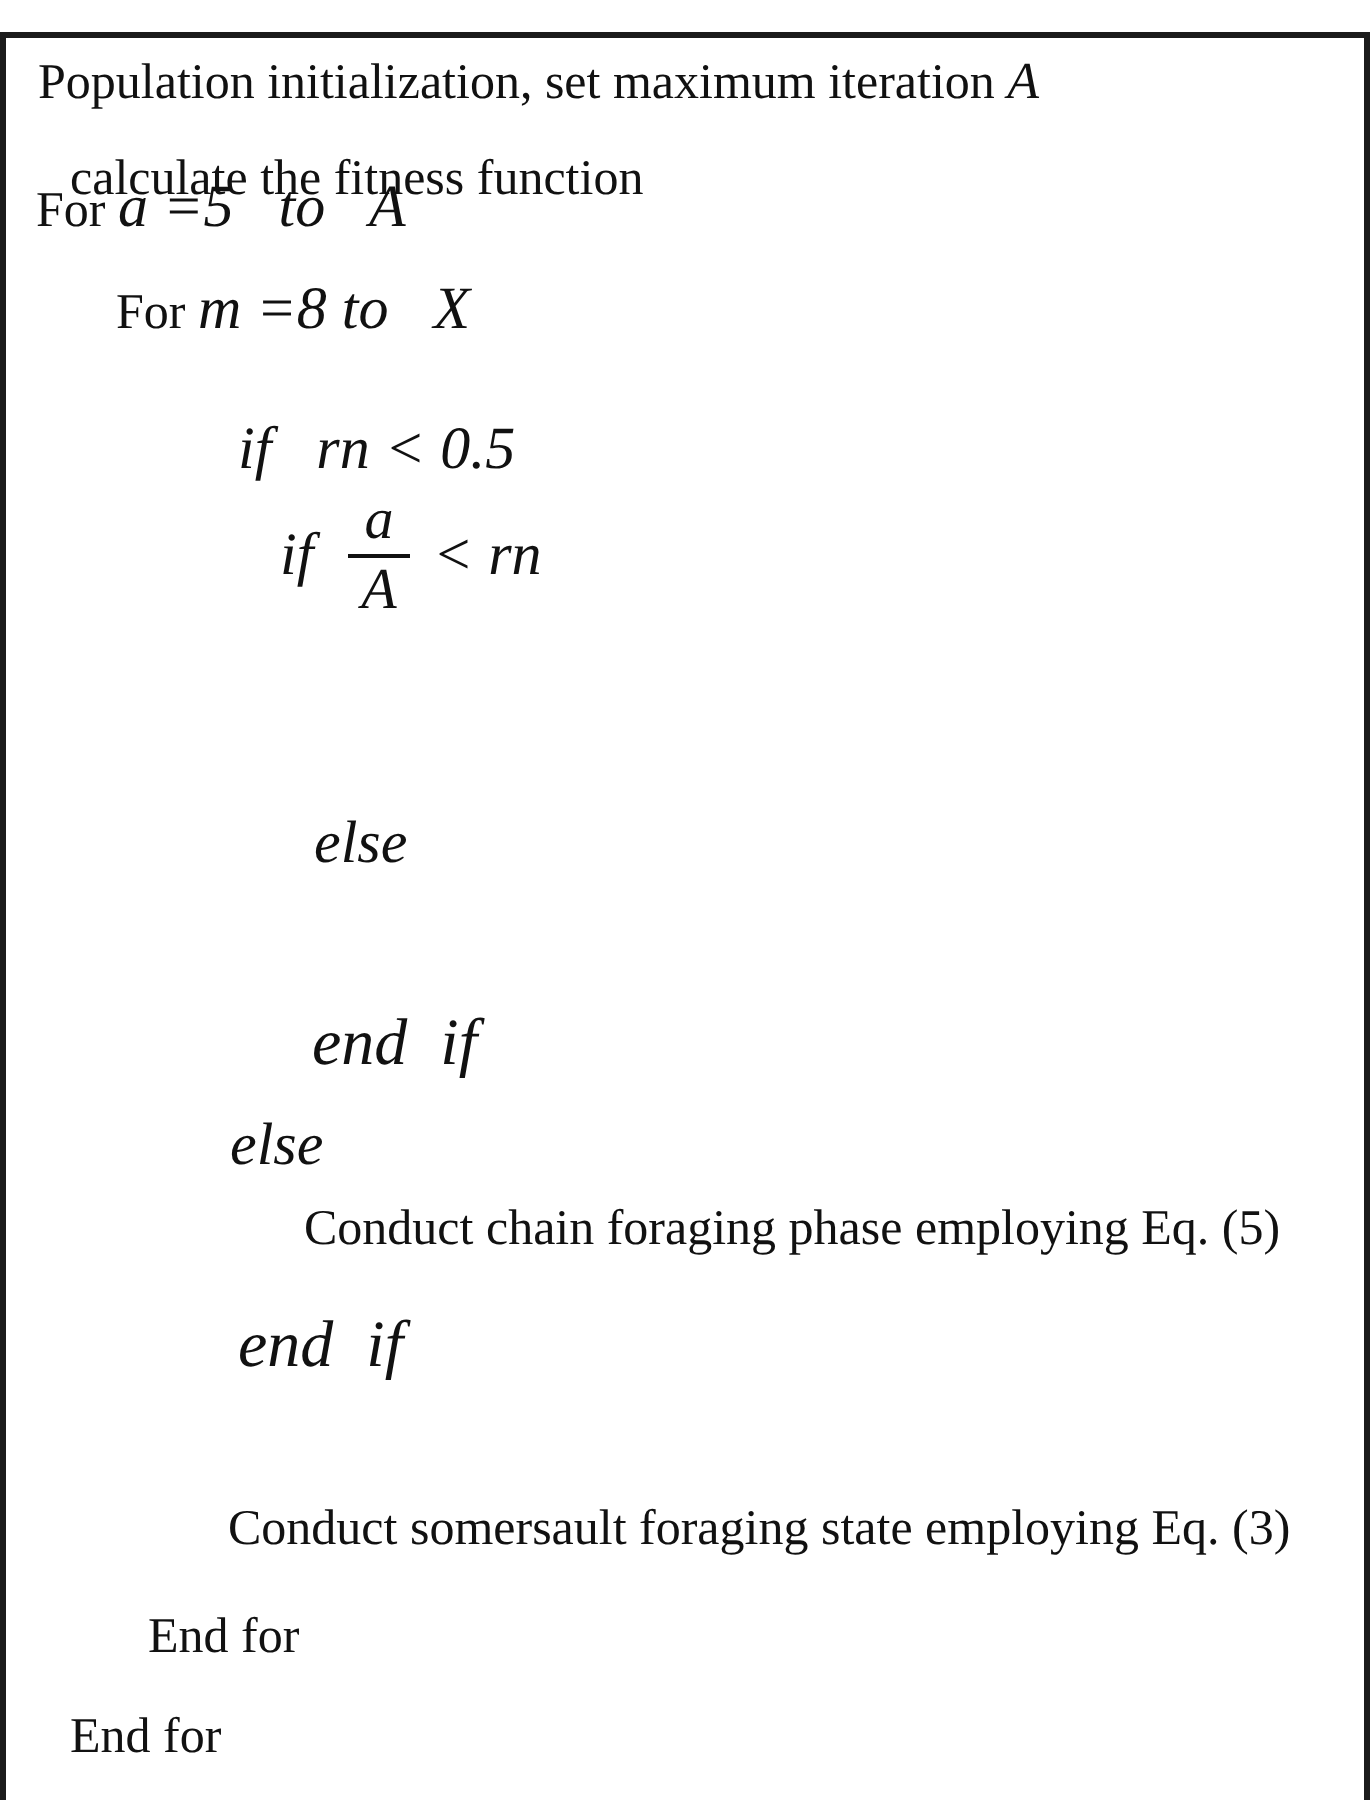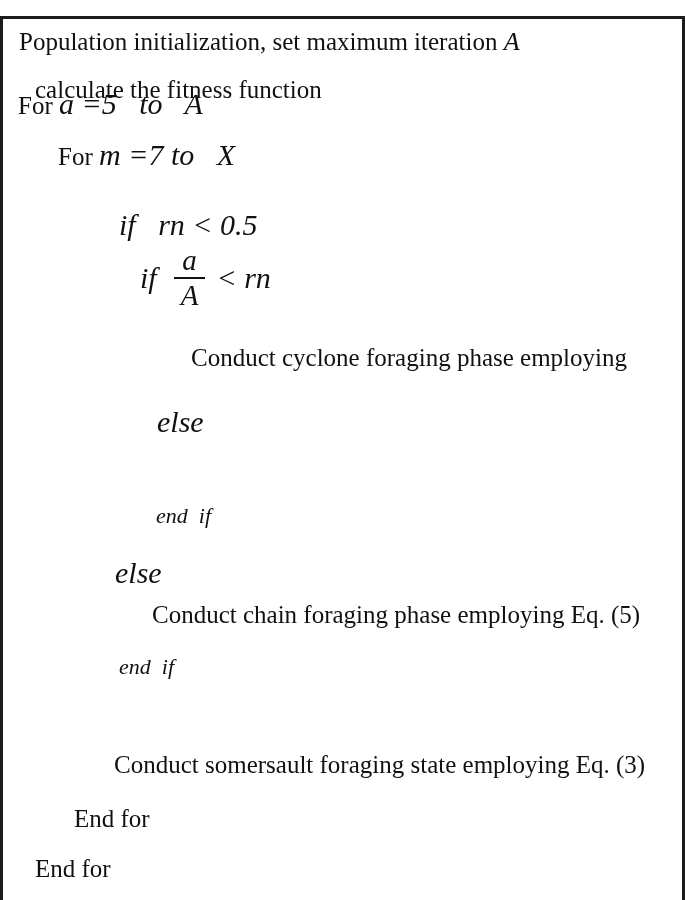--- a/index.html
+++ b/index.html
@@ -47,21 +47,21 @@
   
   .mi {
     font-style: italic;
     font-size: 26px;
     line-height: 1.0;
     white-space: pre;
   }
   
   .ml {
     font-style: italic;
-    font-size: 22px;
+    font-size: 33px;
     line-height: 1.1;
     white-space: pre;
   }
   
   .frac {
     display: inline-flex;
     flex-direction: column;
     align-items: center;
     margin: 0 10px 0 16px;
   }
@@ -114,39 +114,36 @@
     <span class="r">calculate the fitness function</span>
   </div>
 
   <div class="line l3 flexline">
     <span class="r">For </span>
     <span class="m">a =5   to   A</span>
   </div>
 
   <div class="line l4 flexline">
     <span class="r">For </span>
-    <span class="m">m =7 to   X</span>
+    <span class="m">m =8 to   X</span>
   </div>
 
   <div class="line l5">
     <span class="m">if   rn &lt; 0.5</span>
   </div>
 
   <div class="line l6 fracline">
     <span class="m">if</span>
     <span class="frac">
       <span class="fnum">a</span>
       <span class="fden">A</span>
     </span>
     <span class="m">&lt; rn</span>
   </div>
 
-  <div class="line l7">
-    <span class="r">Conduct cyclone foraging phase employing</span>
-  </div>
 
 
   <div class="line l9">
     <span class="m">else</span>
   </div>
 
 
   <div class="line l11">
     <span class="ml">end  if</span>
   </div>

